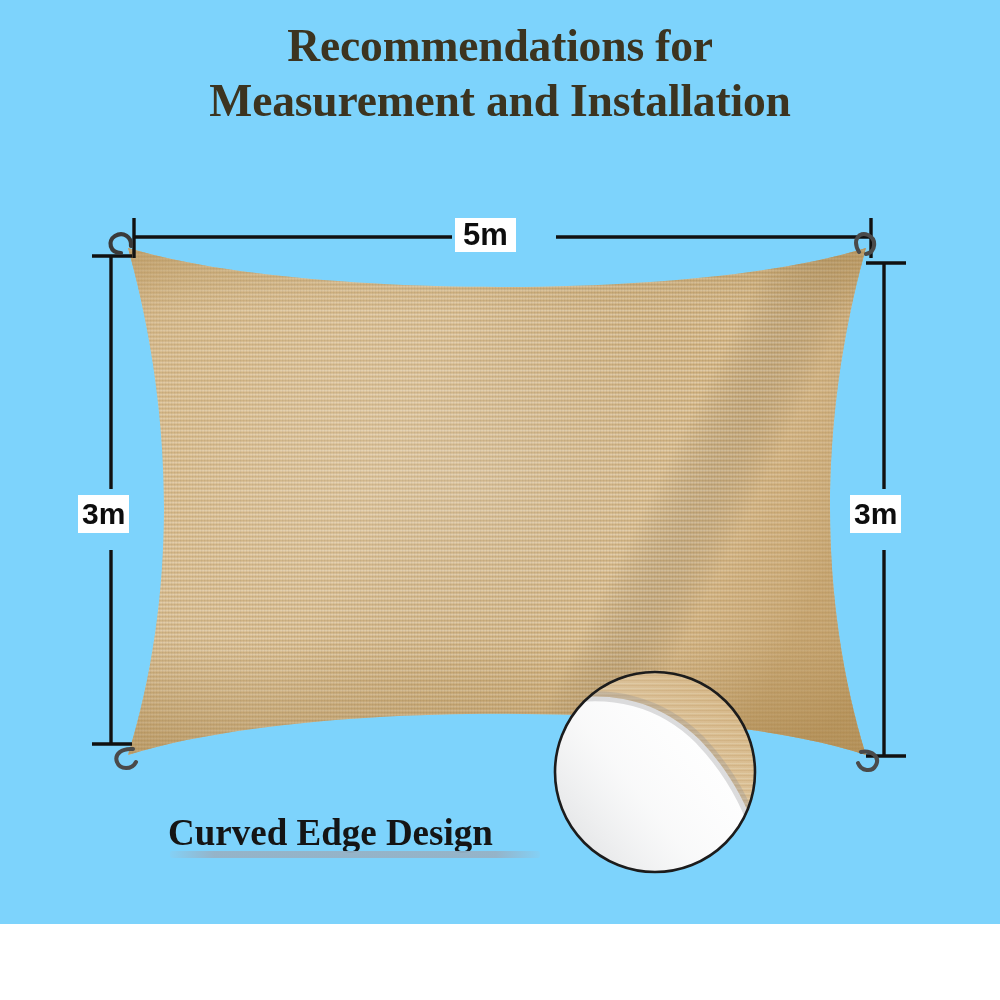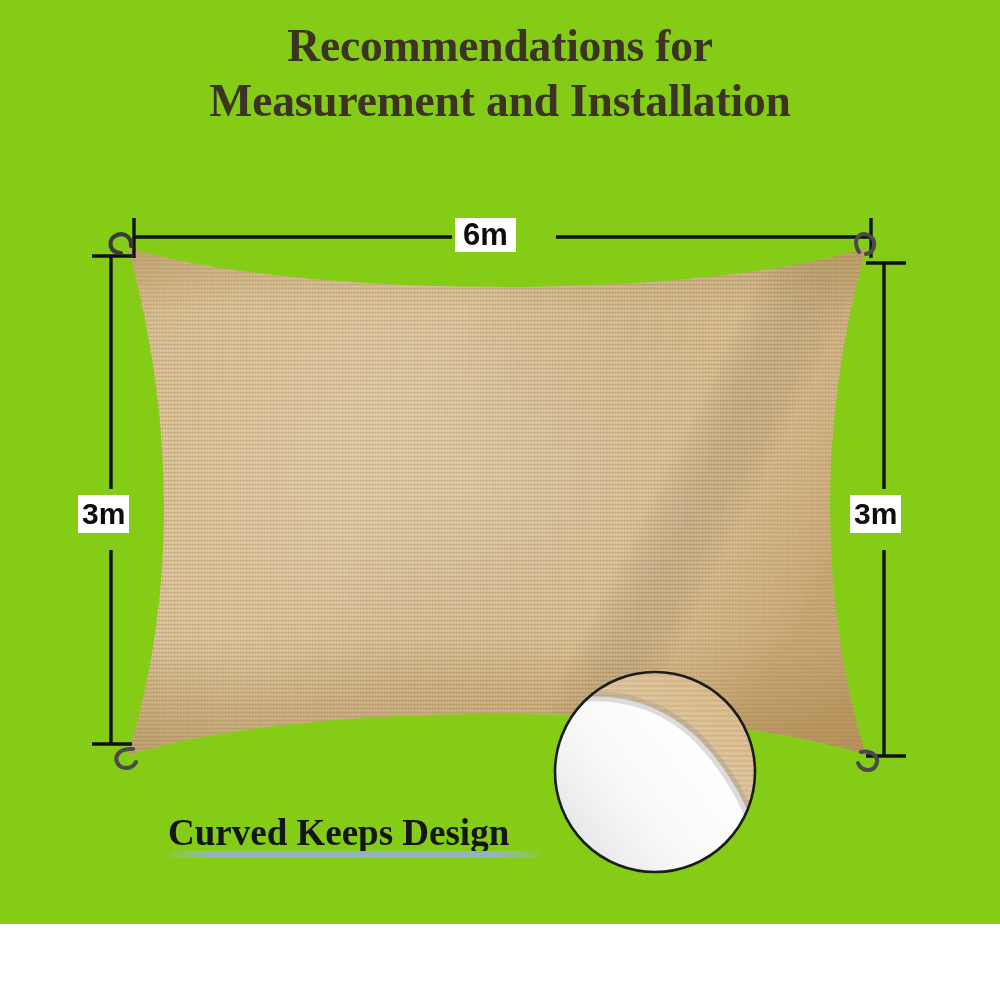--- a/index.html
+++ b/index.html
@@ -4,21 +4,21 @@
 <style>
   html, body {
     margin: 0;
     padding: 0;
     background: #ffffff;
   }
   #page {
     position: relative;
     width: 1000px;
     height: 924px;
-    background: #84cc16;
+    background: #7dd3fc;
     overflow: hidden;
     font-family: "Liberation Serif", serif;
   }
 
   
   .title-block {
     position: absolute;
     top: 18px;
     left: 0;
     width: 1000px;
@@ -255,23 +255,23 @@
           <rect x="555" y="672" width="200" height="200" fill="url(#insetHaze)"></rect>
 
           <path d="M 560,700 C 610,690 660,700 700,740
                    C 740,782 760,830 768,882" fill="none" stroke="#8d8f92" stroke-opacity="0.30" stroke-width="10"></path>
         </g>
         <circle cx="655" cy="772" r="100" fill="none" stroke="#1c1c1c" stroke-width="2.6"></circle>
       </g>
     </svg>
   </div>
 
-  <div class="dim-label dim-5m">6m</div>
+  <div class="dim-label dim-5m">5m</div>
   <div class="dim-label dim-3m-left">3m</div>
   <div class="dim-label dim-3m-right">3m</div>
 
   <div class="caption-block">
-    <span class="caption-heading">Curved Keeps Design</span>
+    <span class="caption-heading">Curved Edge Design</span>
   </div>
   <div class="caption-underline"></div>
 
 
 </div>
 
 </body></html>

